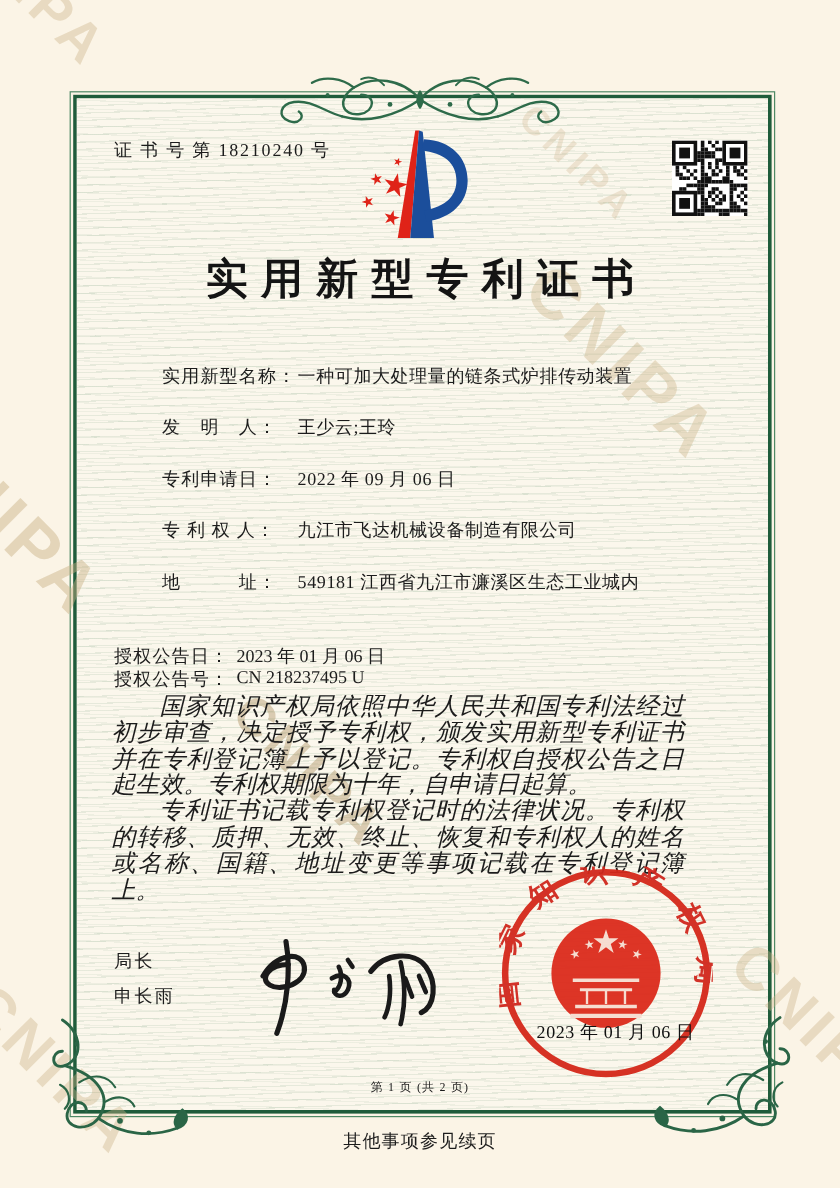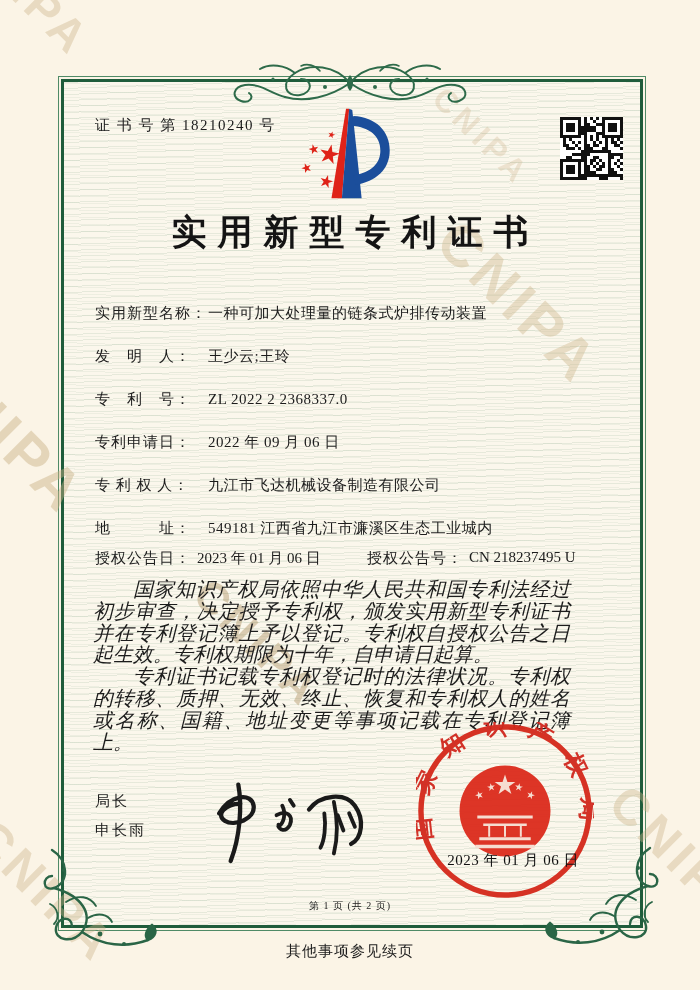--- a/index.html
+++ b/index.html
@@ -31,25 +31,25 @@
   .wm6{left:-44px; top:862px; font-size:50px;}
   .wm7{left:592px; top:828px; font-size:50px;}
   
   .cert-no{position:absolute; left:95px; top:116px; font-size:15px; letter-spacing:1.5px; z-index:3;}
   .logo{position:absolute; left:293px; top:102px; width:104px; height:100px; z-index:3;}
   .qr{position:absolute; left:560px; top:117px; width:63px; height:63px; z-index:3; background:#fff;}
   .title{position:absolute; left:0; right:0; top:209px; text-align:center; z-index:3;
          font-size:35px; font-weight:bold; letter-spacing:11px; text-indent:11px; color:#141414;}
   
   .fields{position:absolute; left:95px; top:292px; width:480px; z-index:3; font-size:15px;}
-  .frow{height:43px; display:flex; align-items:center;}
+  .frow{height:43px; display:flex; align-items:center;margin-left:40px;}
   .flabel{display:inline-block; width:113px; letter-spacing:1px; flex:none;}
   .fvalue{letter-spacing:0.5px;}
   .grant-row{position:absolute; left:95px; top:538px; width:505px; display:flex; z-index:3;
-             font-size:15px; height:30px; align-items:flex-end;}
+             font-size:15px; height:30px; align-items:flex-start;flex-direction:column;}
   .grant-date{width:272px; flex:none; display:flex;}
   .grant-no{display:flex;}
   .glabel{letter-spacing:1px; margin-right:6px;}
   
   .paras{position:absolute; left:93px; top:579px; width:477px; z-index:3;
          font-size:20px; line-height:21.8px; text-align:justify; font-style:italic;}
   .paras p{margin:0; text-indent:2em;}
   
   .signer{position:absolute; left:95px; top:792px; z-index:4;
           font-family:"Liberation Sans","DejaVu Sans",sans-serif; font-size:15px; letter-spacing:2px;}
@@ -320,24 +320,20 @@
   <div class="fields">
     <div class="frow">
       <span class="flabel">实用新型名称：</span>
       <span class="fvalue">一种可加大处理量的链条式炉排传动装置</span>
     </div>
     <div class="frow">
       <span class="flabel">发　明　人：</span>
       <span class="fvalue">王少云;王玲</span>
     </div>
     <div class="frow">
-      <span class="flabel">专　利　号：</span>
-      <span class="fvalue">ZL 2022 2 2368337.0</span>
-    </div>
-    <div class="frow">
       <span class="flabel">专利申请日：</span>
       <span class="fvalue">2022 年 09 月 06 日</span>
     </div>
     <div class="frow">
       <span class="flabel">专 利 权 人：</span>
       <span class="fvalue">九江市飞达机械设备制造有限公司</span>
     </div>
     <div class="frow">
       <span class="flabel">地　　　址：</span>
       <span class="fvalue">549181 江西省九江市濂溪区生态工业城内</span>

